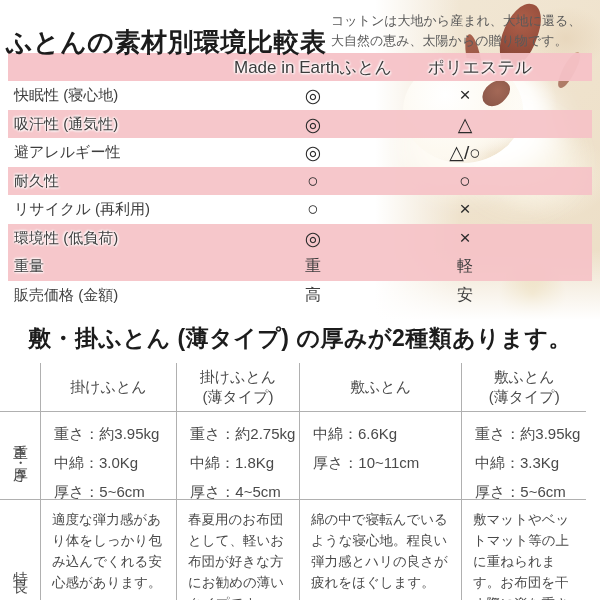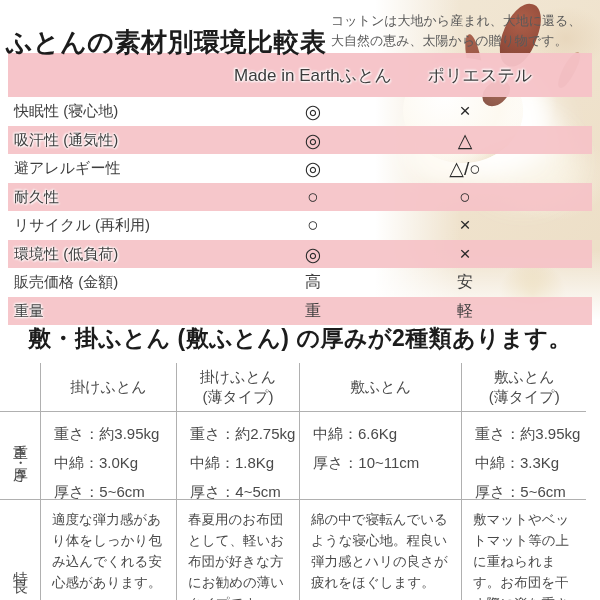--- a/index.html
+++ b/index.html
@@ -30,21 +30,21 @@
     background:radial-gradient(circle at 35% 35%, #ffffff 0%, #fdf9f0 55%, rgba(255,255,255,0) 78%);
     box-shadow: 40px 18px 30px -6px #ffffff, -6px 36px 26px -8px #fefbf4, 60px 50px 28px -10px rgba(250,244,230,.9);}
 
   
   .main-title{position:absolute;left:6px;top:8px;z-index:2;font-size:26px;font-weight:bold;
     color:#1c1c1c;letter-spacing:.5px;}
   .intro{position:absolute;left:331px;top:11px;z-index:2;font-size:13px;line-height:1.5;color:#5a5a5a;}
 
   
   .cmp{position:absolute;left:8px;top:53px;width:584px;z-index:1;}
-  .cmp-head{position:relative;height:44px;background:rgba(245,194,199,.95);}
+  .cmp-head{position:relative;height:28px;background:rgba(245,194,199,.95);}
   .cmp-head .hcell{position:absolute;top:50%;transform:translate(-50%,-50%);white-space:nowrap;
     font-size:17px;color:#3c3c3c;
     text-shadow:0 0 3px #fff,0 0 3px #fff,1px 1px 2px #fff,-1px -1px 2px #fff;}
   .cmp-head .h2{left:305px;}
   .cmp-head .h3{left:472px;}
   .crow{position:relative;height:28.5px;}
   .crow.pink{background:rgba(245,194,199,.92);}
   .clabel{position:absolute;left:6px;top:50%;transform:translateY(-50%);font-size:15px;color:#3e3e3e;white-space:nowrap;}
   .crow.pink .clabel{text-shadow:0 0 3px #fff,0 0 3px #fff,1px 1px 2px #fff,-1px -1px 2px #fff;}
   .cval{position:absolute;top:50%;transform:translate(-50%,-50%);color:#2b2b2b;white-space:nowrap;}
@@ -119,33 +119,33 @@
     <div class="crow">
       <span class="clabel">リサイクル (再利用)</span>
       <span class="cval v2">○</span>
       <span class="cval v3">×</span>
     </div>
     <div class="crow pink">
       <span class="clabel">環境性 (低負荷)</span>
       <span class="cval v2">◎</span>
       <span class="cval v3">×</span>
     </div>
+    <div class="crow pink kanji">
+      <span class="clabel">重量</span>
+      <span class="cval v2">重</span>
+      <span class="cval v3">軽</span>
+    </div>
     <div class="crow kanji">
       <span class="clabel">販売価格 (金額)</span>
       <span class="cval v2">高</span>
       <span class="cval v3">安</span>
     </div>
-    <div class="crow pink kanji">
-      <span class="clabel">重量</span>
-      <span class="cval v2">重</span>
-      <span class="cval v3">軽</span>
-    </div>
   </div>
 
-  <div class="sec2-title">敷・掛ふとん (敷ふとん) の厚みが2種類あります。</div>
+  <div class="sec2-title">敷・掛ふとん (薄タイプ) の厚みが2種類あります。</div>
 
   <div class="spec">
 
     <div class="cell"></div>
     <div class="cell bl thead">
       <span>掛けふとん</span>
     </div>
     <div class="cell bl thead">
       <span>掛けふとん</span>
       <span>(薄タイプ)</span>

